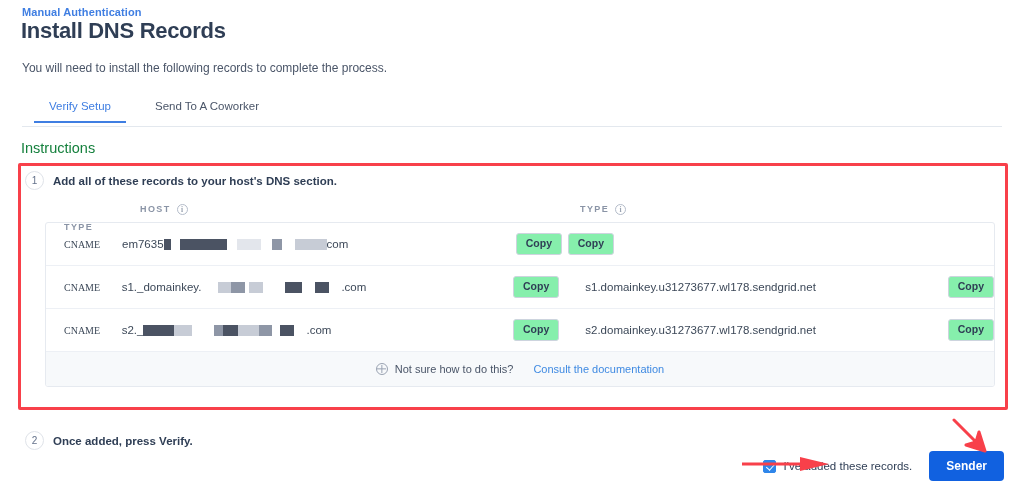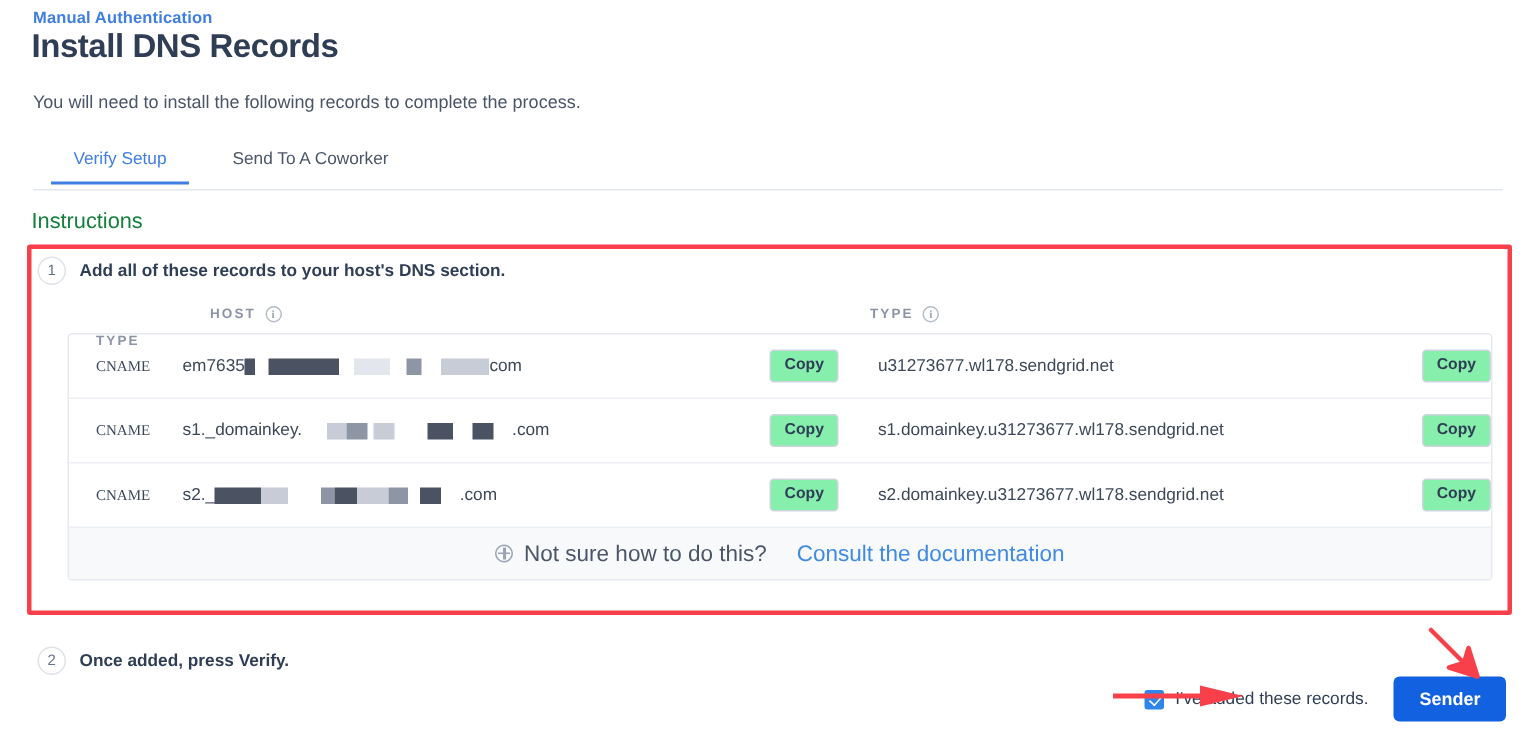--- a/index.html
+++ b/index.html
@@ -161,21 +161,21 @@
   .r-light { background: #c7ccd6; }
   .r-pale  { background: #e3e6ec; }
 
   .host-gap { display: inline-block; }
 
   
   .table-footer {
     height: 34px;
     background: #f7f9fb;
     display: flex; align-items: center; justify-content: center;
-    font-size: 15px; color: #4a5568;
+    font-size: 11px; color: #4a5568;
     border-bottom: none;
   }
   .doc-link { color: #3f8ae2; margin-left: 20px; cursor: pointer; }
   .globe-icon {
     width: 12px; height: 12px; margin-right: 7px;
     border-radius: 50%;
     border: 1.3px solid #9aa3b2;
     position: relative;
     display: inline-block;
   }
@@ -278,21 +278,20 @@
           <span class="redact r-pale" style="width:24px"></span>
           <span class="host-gap" style="width:11px"></span>
           <span class="redact r-mid" style="width:10px"></span>
           <span class="host-gap" style="width:13px"></span>
           <span class="redact r-light" style="width:32px"></span>
           <span>com</span>
         </div>
         <div class="cell-host-copy">
           <button class="copy-btn">Copy</button>
         </div>
-        <div class="cell-value">u31273677.wl178.sendgrid.net</div>
         <div class="cell-value-copy">
           <button class="copy-btn">Copy</button>
         </div>
       </div>
 
       <div class="row">
         <div class="cell-type">CNAME</div>
         <div class="cell-host">
           <span>s1._domainkey.</span>
           <span class="host-gap" style="width:17px"></span>

